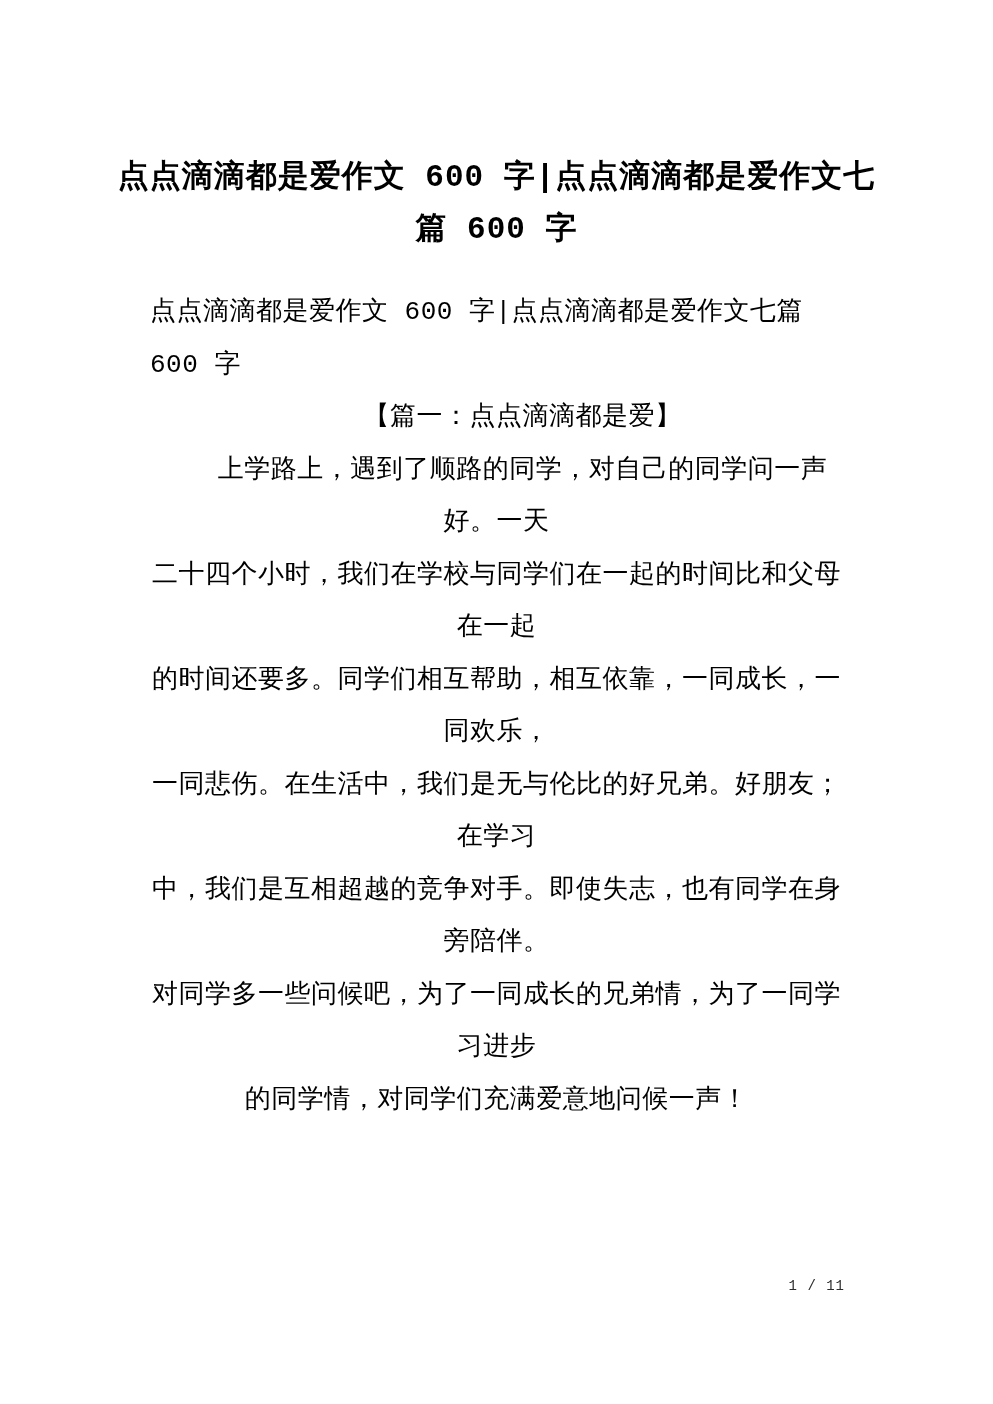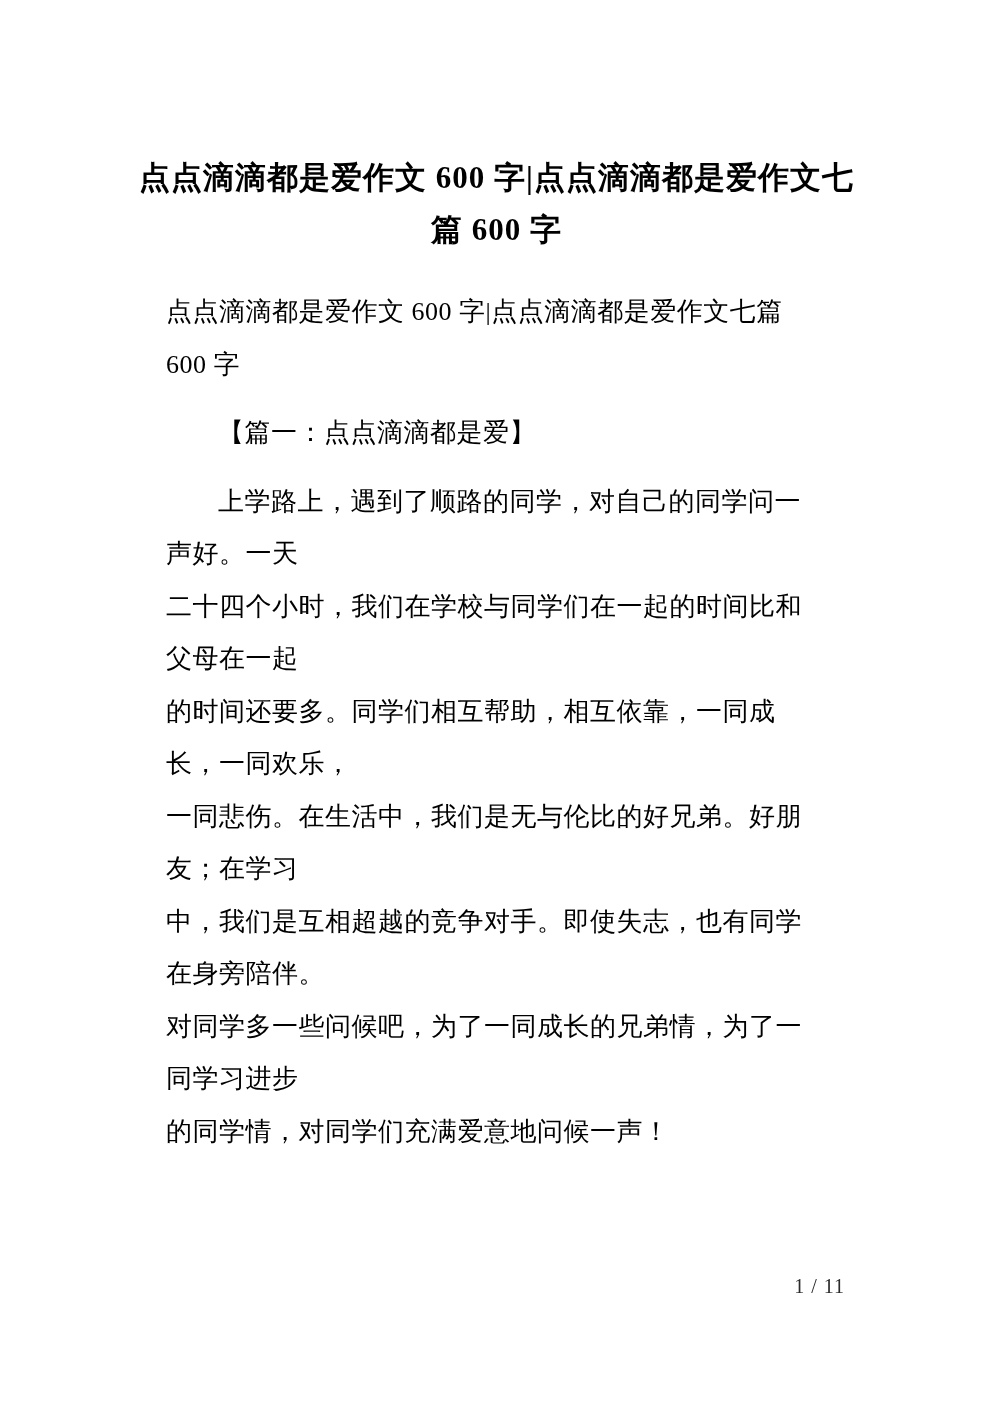--- a/index.html
+++ b/index.html
@@ -6,50 +6,51 @@
     margin: 0;
     padding: 0;
     background: #ffffff;
   }
   .page {
     position: relative;
     width: 993px;
     height: 1404px;
     background: #ffffff;
     overflow: hidden;
-    font-family: Liberation Serif, serif;
+    font-family: Liberation Mono, monospace;
     color: #000000;
   }
   .doc-title {
     margin: 152px 70px 30px 70px;
     text-align: center;
     font-weight: 700;
     font-size: 31px;
     line-height: 52px;
     white-space: pre-line;
     letter-spacing: 1px;
   }
   .doc-body {
     margin: 0 150px;
     font-size: 26px;
     line-height: 52.5px;
   }
   .para {
-    margin: 16px;
+    margin: 0;
     white-space: pre-line;
     letter-spacing: 0.5px;
   }
   .para.indent {
     text-indent: 2em;
+    text-align: center;
   }
   .page-number {
     position: absolute;
     top: 1276px;
     right: 148px;
-    font-size: 20px;
+    font-size: 14px;
     line-height: 21px;
     color: #2b2b2b;
     letter-spacing: 1px;
   }
 </style>
 </head>
 <body>
 
 <div class="page">
   <div class="doc-title">点点滴滴都是爱作文 600 字|点点滴滴都是爱作文七

